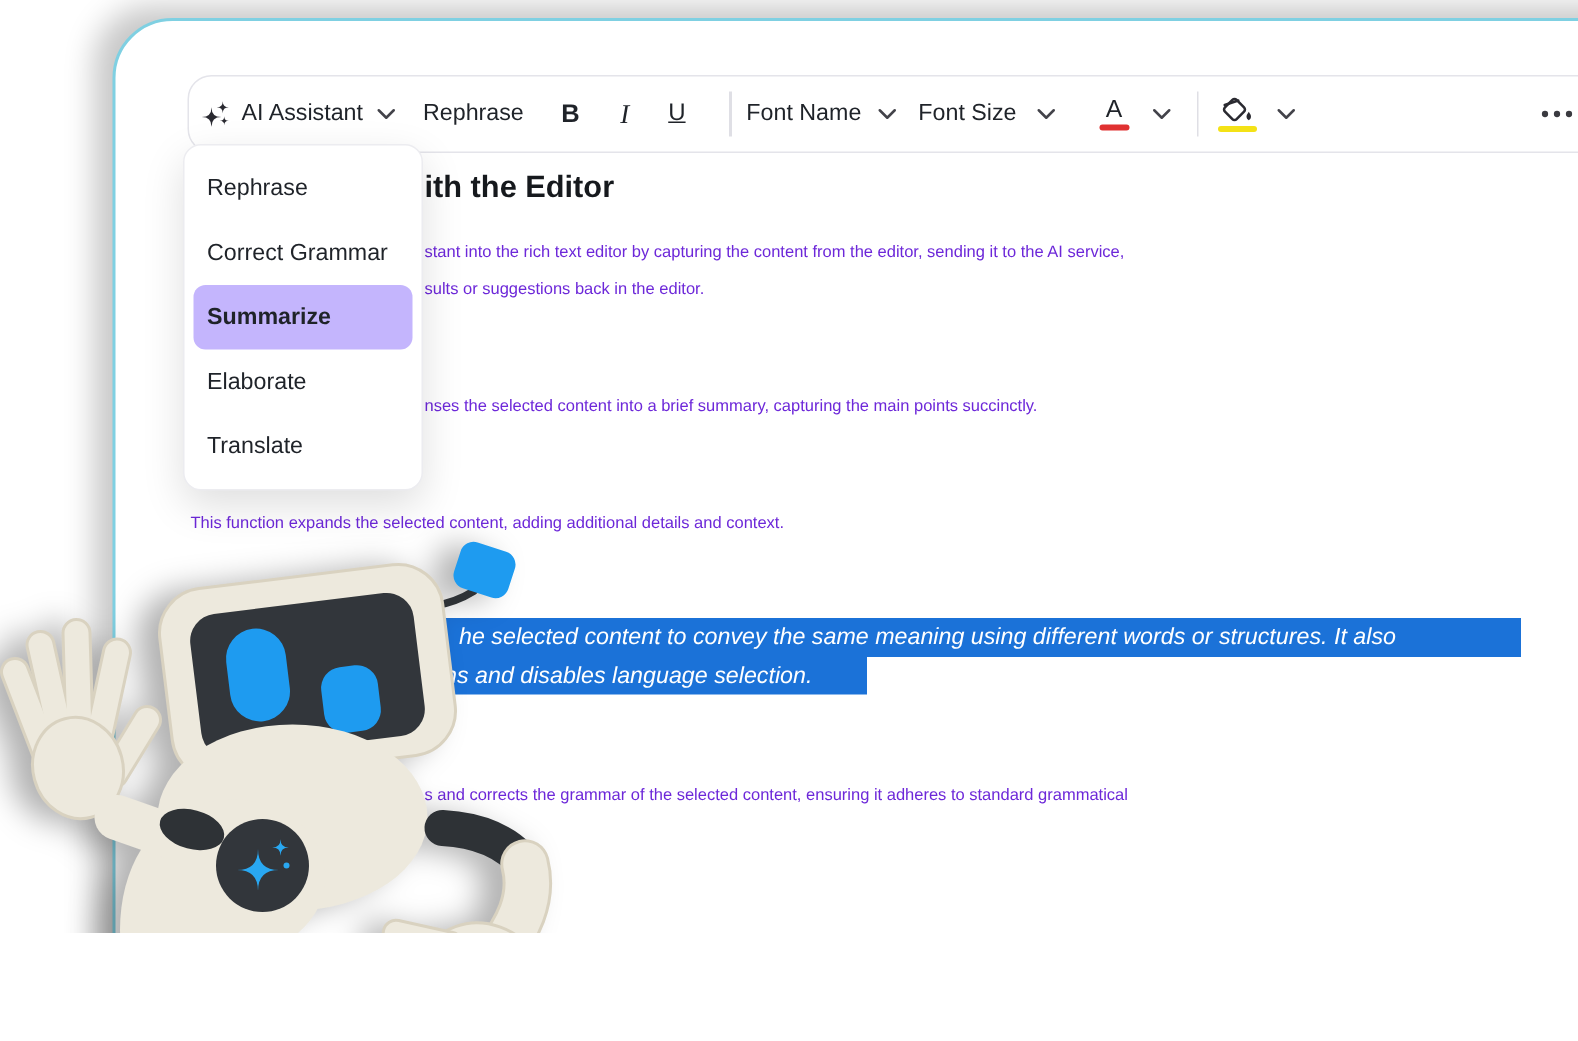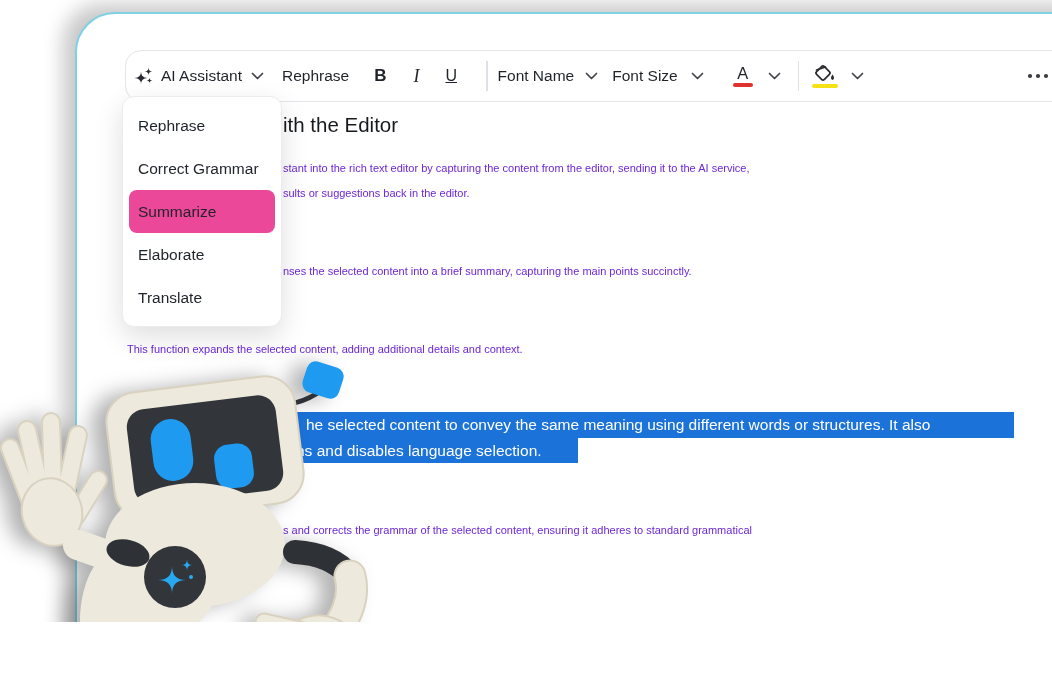--- a/index.html
+++ b/index.html
@@ -24,27 +24,27 @@
   .a-glyph{font-size:16.5px;font-weight:500;color:#1F2329;line-height:16px;}
   .red-bar{width:20px;height:3.5px;border-radius:2px;background:#E03131;}
   .yellow-bar{width:26px;height:4px;border-radius:2px;background:#F4E216;}
   .more-btn{position:absolute;left:901px;top:50%;transform:translateY(-50%);}
   
   .menu{position:absolute;left:122px;top:96px;width:160px;box-sizing:border-box;padding:7px 6px;
         background:#fff;border:1px solid #ECECF0;border-radius:12px;
         box-shadow:0 10px 28px rgba(0,0,0,.13);z-index:20;}
   .menu-item{height:43px;display:flex;align-items:center;padding:0 9px;font-size:15.5px;
              color:#1F2329;border-radius:8px;white-space:nowrap;}
-  .menu-item.active{background:#ec4899;}
+  .menu-item.active{background:#c4b5fd;font-weight:bold;}
   
   .line{position:absolute;font-size:11px;line-height:25px;white-space:nowrap;z-index:3;color:#6d28d9;}
-  .h2frag{position:absolute;left:283px;top:113px;font-size:20.5px;font-weight:400;color:#16191D;
+  .h2frag{position:absolute;left:283px;top:113px;font-size:20.5px;font-weight:700;color:#16191D;
           white-space:nowrap;z-index:3;}
   .hl{position:absolute;height:25.5px;background:#1B72D8;z-index:3;}
-  .hl span{position:absolute;top:0;font-size:15.5px;line-height:25.5px;color:#fff;white-space:nowrap;}
+  .hl span{position:absolute;top:0;font-size:15.5px;line-height:25.5px;color:#fff;white-space:nowrap;font-style:italic;}
   
   .robot{position:absolute;left:0;top:350px;width:380px;height:344px;z-index:30;
          filter:drop-shadow(-14px 2px 10px rgba(0,0,0,.30));}
 </style>
 </head>
 <body>
 
 <div class="stage">
 
   <div class="card">

